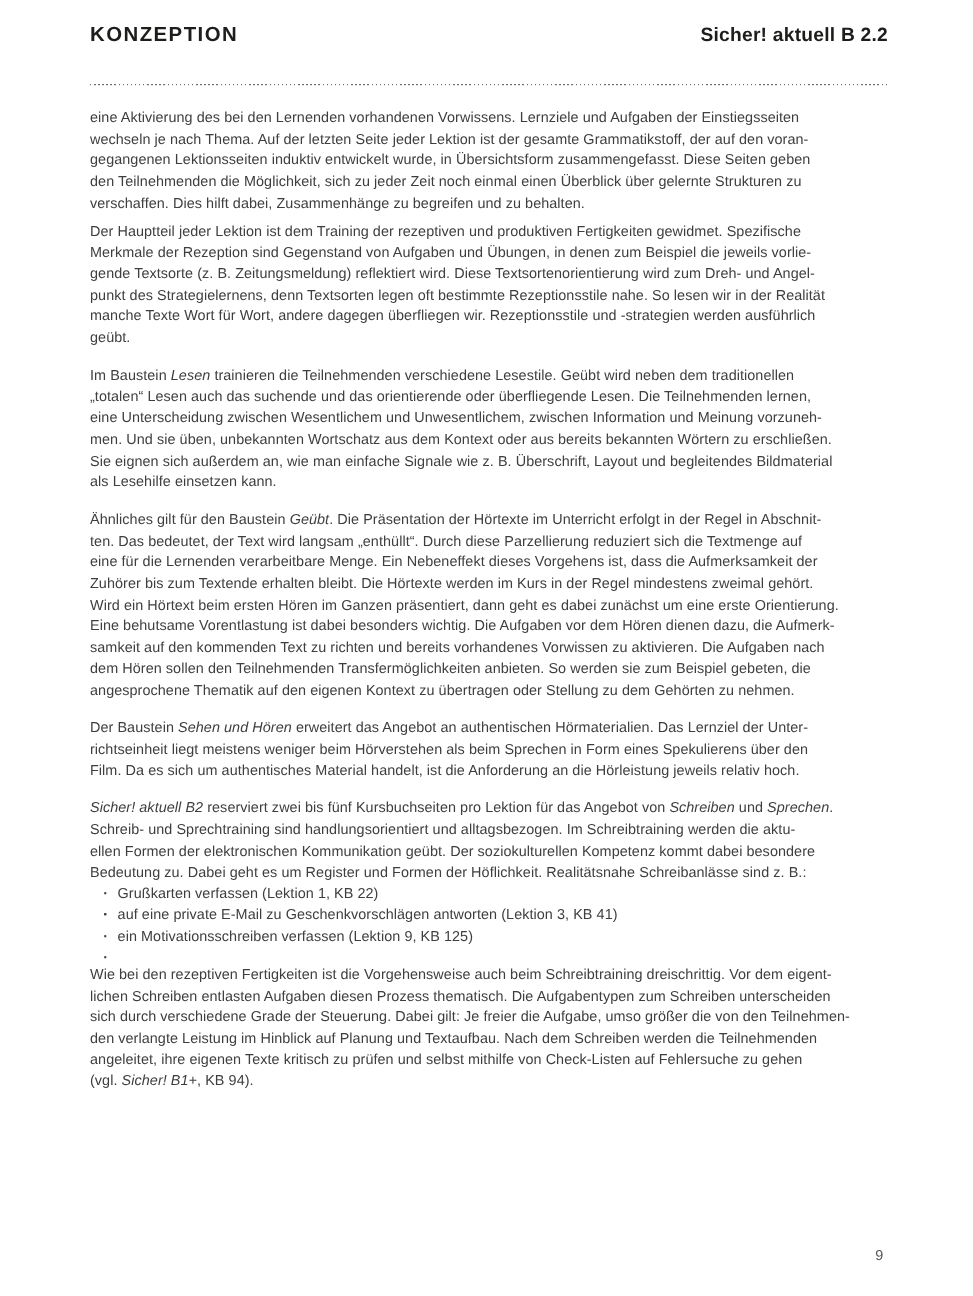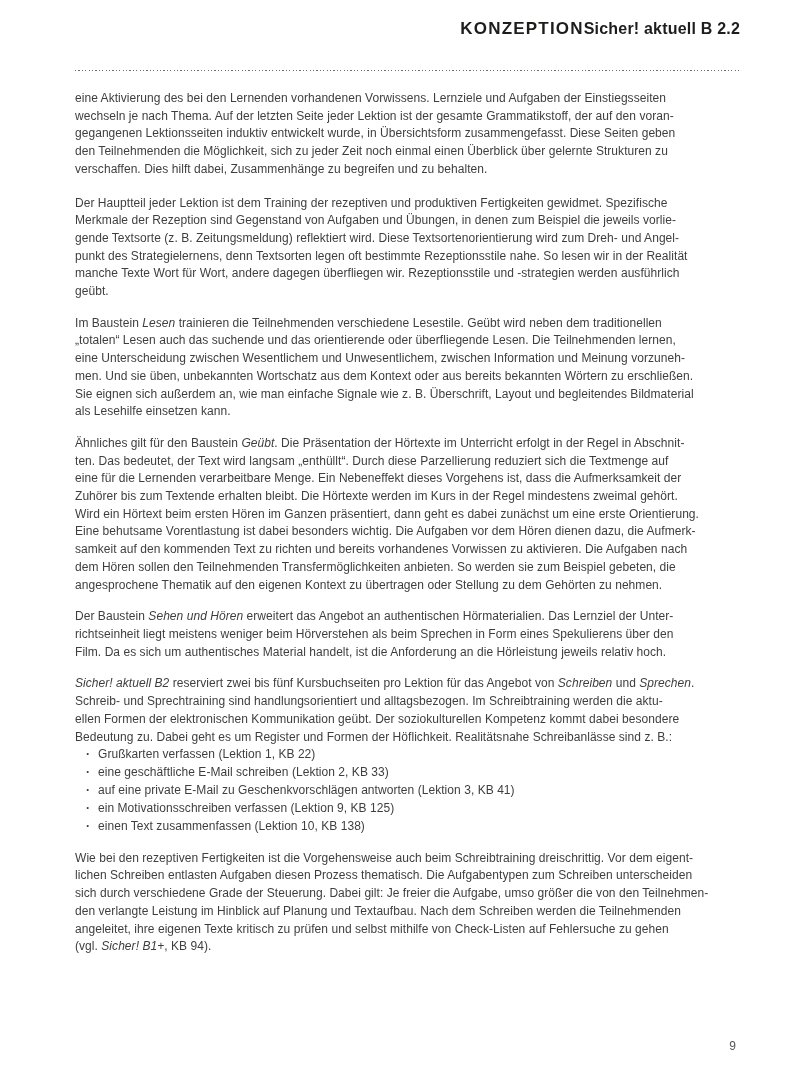--- a/index.html
+++ b/index.html
@@ -10,21 +10,21 @@
     background: var(--paper, #ffffff);
     font-family: "Liberation Sans", sans-serif;
     overflow: hidden;
   }
   .header-row {
     position: absolute;
     left: 75px;
     width: 665px;
     top: 19px;
     display: flex;
-    justify-content: flex-end;
+    justify-content: space-between;
     align-items: baseline;
   }
   .section-title {
     font-size: 17px;
     font-weight: bold;
     letter-spacing: 1.2px;
     color: var(--heading, #1d1d1b);
   }
   .edition-title {
     font-size: 16px;
@@ -51,21 +51,21 @@
     color: var(--text, #3e3e3e);
     font-size: 12px;
     line-height: 17.7px;
     letter-spacing: 0.05px;
   }
   .para {
     margin: 14px 0 0 0;
     white-space: pre;
   }
   .para.first { margin-top: 0; }
-  .para.tight { margin-top: 16px; }
+  .para.tight { margin-top: 6px; }
   .it { font-style: italic; }
   ul.bullets {
     margin: 0;
     padding: 0;
     list-style: none;
   }
   ul.bullets li {
     position: relative;
     padding-left: 23px;
     line-height: 17.9px;
@@ -131,24 +131,24 @@
 richtseinheit liegt meistens weniger beim Hörverstehen als beim Sprechen in Form eines Spekulierens über den
 Film. Da es sich um authentisches Material handelt, ist die Anforderung an die Hörleistung jeweils relativ hoch.</span></p>
 
     <p class="para"><span class="it">Sicher! aktuell B2</span><span> reserviert zwei bis fünf Kursbuchseiten pro Lektion für das Angebot von </span><span class="it">Schreiben</span><span> und </span><span class="it">Sprechen</span><span>.
 Schreib- und Sprechtraining sind handlungsorientiert und alltagsbezogen. Im Schreibtraining werden die aktu-
 ellen Formen der elektronischen Kommunikation geübt. Der soziokulturellen Kompetenz kommt dabei besondere
 Bedeutung zu. Dabei geht es um Register und Formen der Höflichkeit. Realitätsnahe Schreibanlässe sind z. B.:</span></p>
 
     <ul class="bullets">
       <li><span class="dot">·</span><span class="li-text">Grußkarten verfassen (Lektion 1, KB 22)</span></li>
-      <li><span class="dot">·</span><span class="li-text">eine geschäftliche E-Mail schreiben (Lektion 2, KB 33)</span></li>
+      <li><span class="dot">·</span></li>
       <li><span class="dot">·</span><span class="li-text">auf eine private E-Mail zu Geschenkvorschlägen antworten (Lektion 3, KB 41)</span></li>
       <li><span class="dot">·</span><span class="li-text">ein Motivationsschreiben verfassen (Lektion 9, KB 125)</span></li>
-      <li><span class="dot">·</span><span class="li-text">einen Text zusammenfassen (Lektion 10, KB 138)</span></li>
+      <li><span class="dot">·</span></li>
     </ul>
 
     <p class="para"><span>Wie bei den rezeptiven Fertigkeiten ist die Vorgehensweise auch beim Schreibtraining dreischrittig. Vor dem eigent-
 lichen Schreiben entlasten Aufgaben diesen Prozess thematisch. Die Aufgabentypen zum Schreiben unterscheiden
 sich durch verschiedene Grade der Steuerung. Dabei gilt: Je freier die Aufgabe, umso größer die von den Teilnehmen-
 den verlangte Leistung im Hinblick auf Planung und Textaufbau. Nach dem Schreiben werden die Teilnehmenden
 angeleitet, ihre eigenen Texte kritisch zu prüfen und selbst mithilfe von Check-Listen auf Fehlersuche zu gehen
 (vgl. </span><span class="it">Sicher! B1+</span><span>, KB 94).</span></p>
   </div>
 

